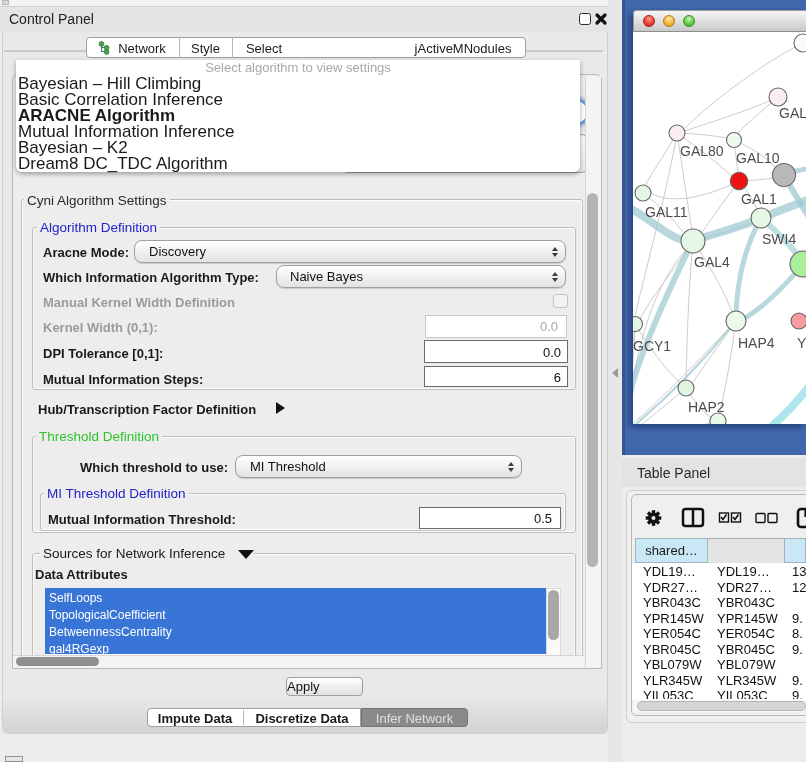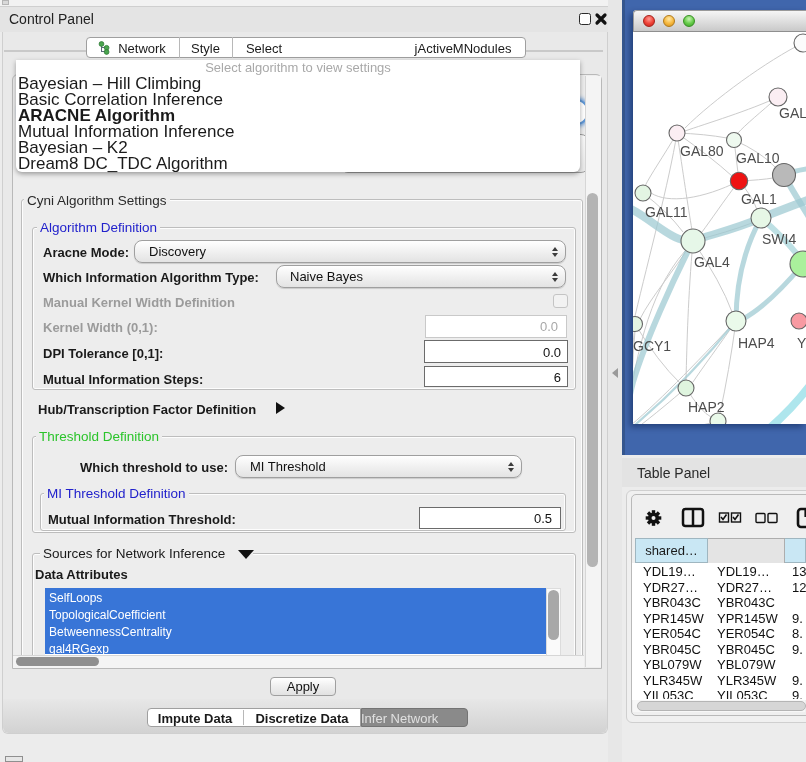--- a/index.html
+++ b/index.html
@@ -119,30 +119,30 @@
 <div class="abs" style="left:45px;top:588px;width:501px;height:68px;background:#fff;color:#fff;font-size:12px;">
     <div style="position:absolute;left:0;top:0;width:501px;height:66px;background:#3875d7;"></div>
   <div style="position:relative;padding:2px 0 0 4px;line-height:17px;">SelfLoops<br>TopologicalCoefficient<br>BetweennessCentrality<br>gal4RGexp</div>
 </div>
 <div class="abs" style="left:546px;top:588px;width:15px;height:68px;background:#fafafa;border:1px solid #dcdcdc;"></div>
 <div class="abs" style="left:548px;top:590px;width:11px;height:50px;background:#a8a8a8;border-radius:6px;"></div>
 
 <div class="abs" style="left:13px;top:655px;width:571px;height:13px;background:#f4f4f4;border-top:1px solid #d6d6d6;"></div>
 <div class="abs" style="left:16px;top:657px;width:83px;height:9px;background:#8f8f8f;border-radius:5px;"></div>
 
-<div class="abs" style="left:270px;top:677px;width:66px;height:19px;background:linear-gradient(#ffffff,#f0f0f0 45%,#e2e2e2);border:1px solid #9f9f9f;border-radius:4px;text-align:center;font-size:13px;color:#111;padding-top:1px;">Apply</div>
+<div class="abs" style="left:286px;top:677px;width:77px;height:19px;background:linear-gradient(#ffffff,#f0f0f0 45%,#e2e2e2);border:1px solid #9f9f9f;border-radius:4px;text-align:left;font-size:13px;color:#111;padding-top:1px;">Apply</div>
 
 <div class="abs" style="left:3px;top:699px;height:34px;width:604px;background:linear-gradient(#e7e7e7,#d2d2d2);border-radius:0 0 6px 6px;"></div>
 
 <div class="abs" style="left:147px;top:708px;height:19px;width:214px;background:#fff;border:1px solid #9f9f9f;border-radius:4px 0 0 4px;"></div>
 <div class="abs b" style="left:147px;top:711px;width:96px;text-align:center;font-size:13px;color:#1a1a1a;">Impute Data</div>
 <div class="abs" style="left:243px;top:710px;width:1px;height:15px;background:#b8b8b8;"></div>
 <div class="abs b" style="left:243px;top:711px;width:118px;text-align:center;font-size:13px;color:#1a1a1a;">Discretize Data</div>
 <div class="abs" style="left:361px;top:708px;height:19px;width:107px;background:#8a8a8a;border:1px solid #747474;border-radius:0 4px 4px 0;"></div>
-<div class="abs" style="left:361px;top:711px;width:107px;text-align:left;font-size:13px;color:#e0e0e0;">Infer Network</div>
+<div class="abs" style="left:361px;top:711px;width:107px;text-align:center;font-size:13px;color:#e0e0e0;">Infer Network</div>
 
 <div class="abs" style="left:5px;top:756px;width:18px;height:6px;background:#e6e6e6;border:1.5px solid #8f8f8f;"></div>
 
 <div class="abs" style="left:608px;top:0;width:14px;height:762px;background:#e7e7e7;"></div>
 
 <div class="abs" style="left:612px;top:368px;width:0;height:0;border-top:5px solid transparent;border-bottom:5px solid transparent;border-right:6px solid #9a9a9a;"></div>
 
 <div class="abs" style="left:622px;top:0;width:184px;height:455px;background:#4066ac;"></div>
 <div class="abs" style="left:622px;top:0;width:3px;height:455px;background:#35568e;"></div>
 

